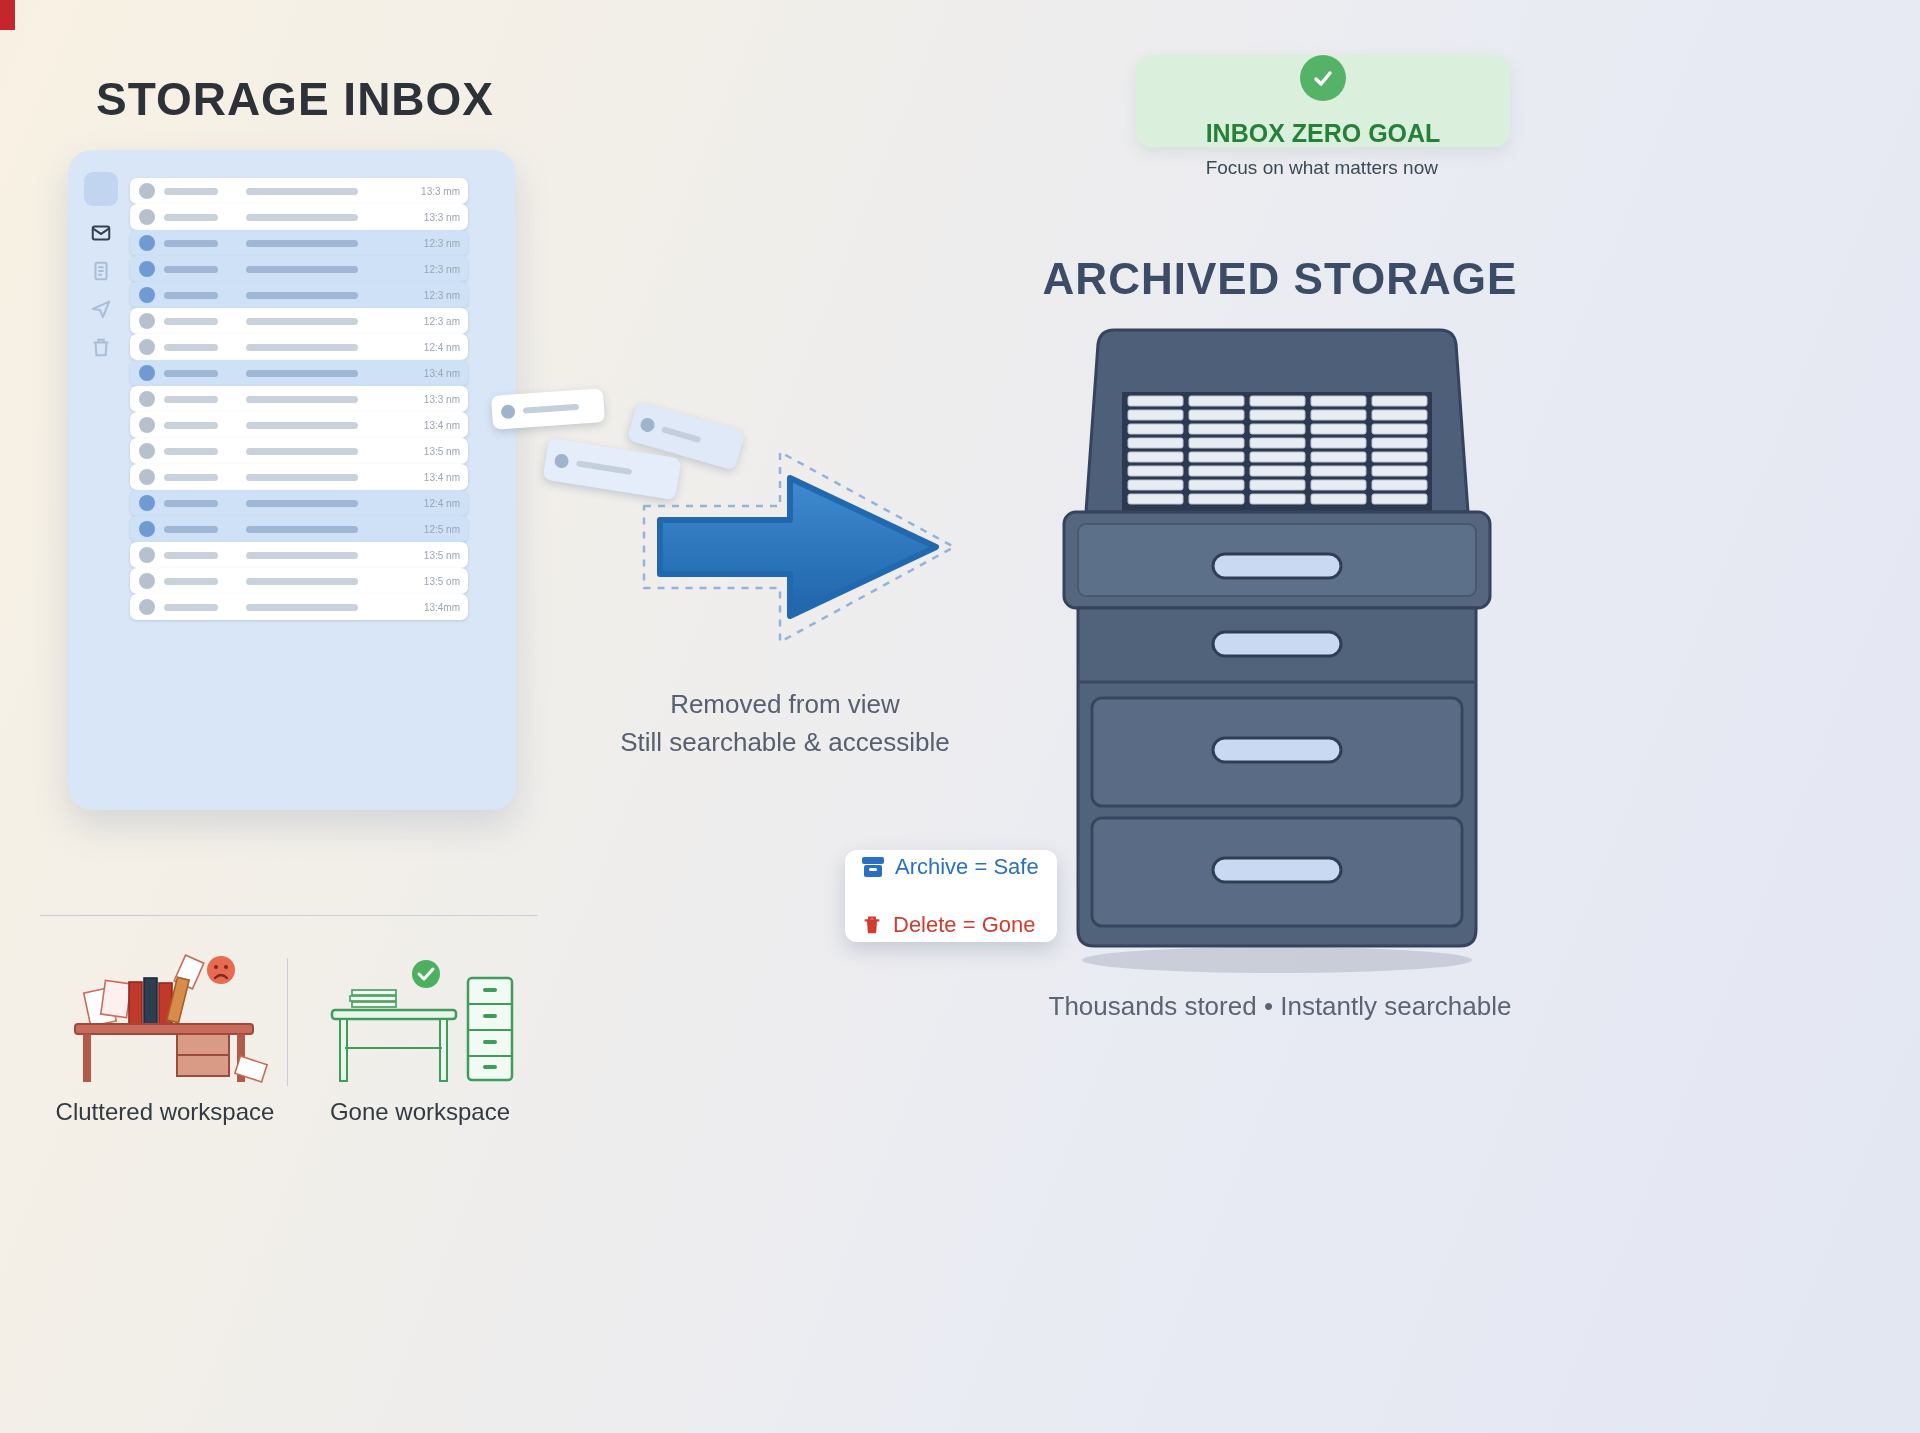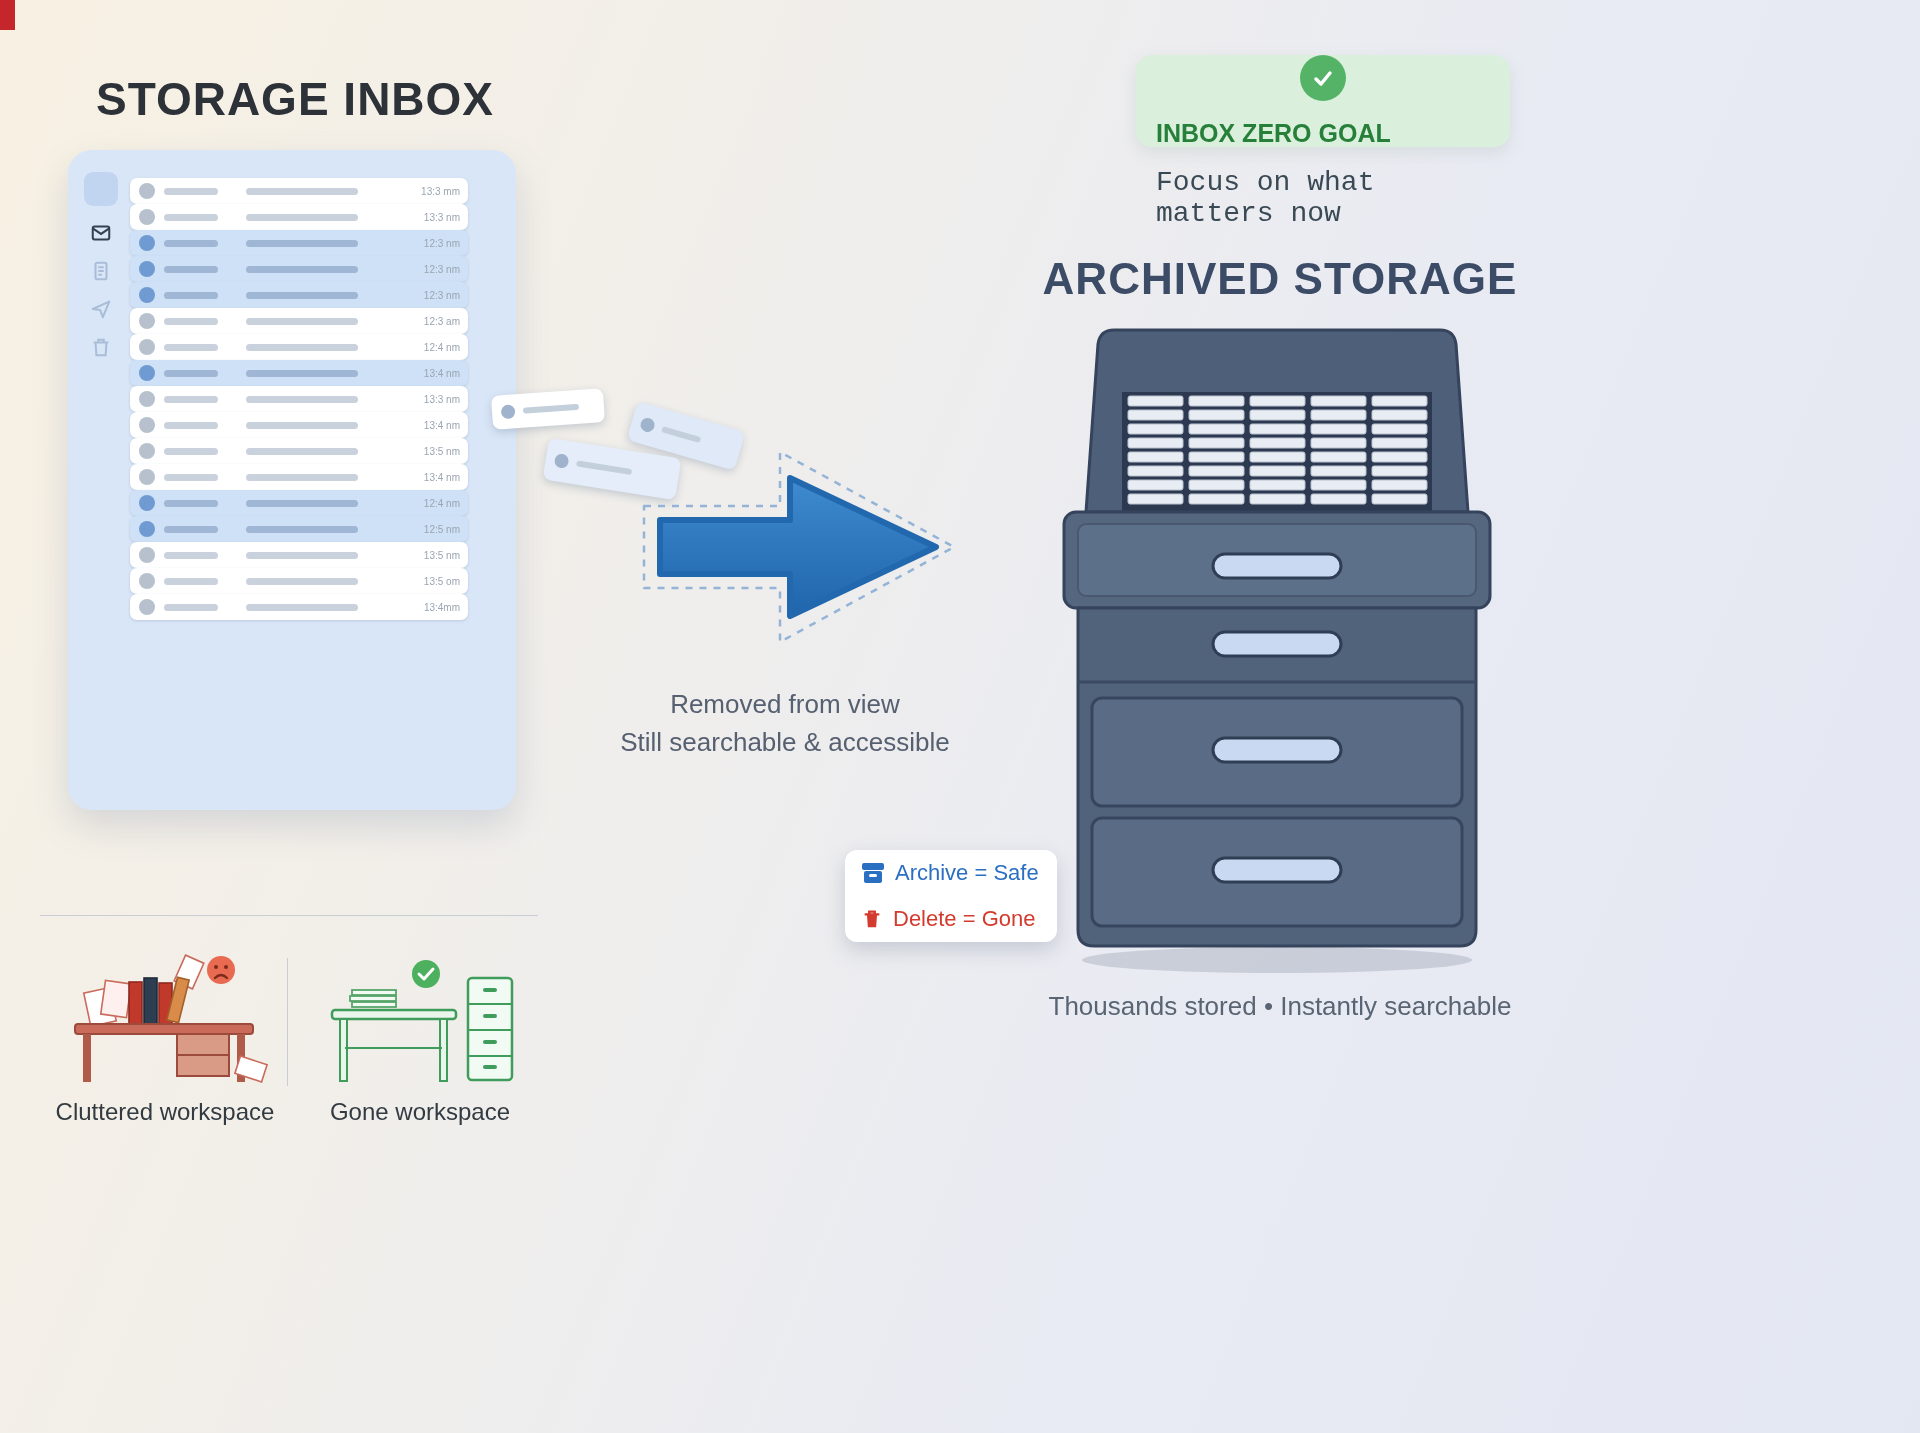--- a/index.html
+++ b/index.html
@@ -87,39 +87,39 @@
     background:#daf0dc; border-radius:16px;
     display:flex; align-items:center; gap:18px; padding:0 20px;
     box-shadow:0 6px 16px rgba(110,140,120,.15);
     flex-direction:column;
   }
   .badge-check {
     width:46px; height:46px; border-radius:50%; background:#55b368;
     display:flex; align-items:center; justify-content:center; flex:0 0 auto;
   }
   .badge-title { font-size:25px; font-weight:700; color:#27803a; }
-  .badge-sub { font-size:28px; color:#3a4a55; margin-top:19px;font-family:Liberation Mono, monospace; }
+  .badge-sub { font-size:19px; color:#3a4a55; margin-top:9px; }
 
   
   .storage-title {
     position:absolute; left:1020px; top:254px; width:520px; text-align:center;
     font-size:44px; font-weight:800; color:#3c4c66; letter-spacing:1px;
   }
   .cabinet { position:absolute; left:1058px; top:326px; }
   .storage-caption {
     position:absolute; left:1000px; top:991px; width:560px; text-align:center;
     font-size:26px; color:#5a6573;
   }
 
   
   .legend-box {
     position:absolute; left:845px; top:850px; width:212px; height:92px;
     background:#fff; border-radius:12px;
     box-shadow:0 8px 20px rgba(100,115,140,.28);
-    padding:10px 16px; display:flex; flex-direction:column; justify-content:space-between;
+    padding:4px 16px; display:flex; flex-direction:column; justify-content:space-between;
   }
   .legend-row { display:flex; align-items:center; gap:10px; font-size:22px; font-weight:400; white-space:nowrap; }
   .legend-row.archive { color:#2b6fc2; }
   .legend-row.delete { color:#d23b2e; }
 </style>
 </head>
 <body>
 
 <div class="canvas">
 

